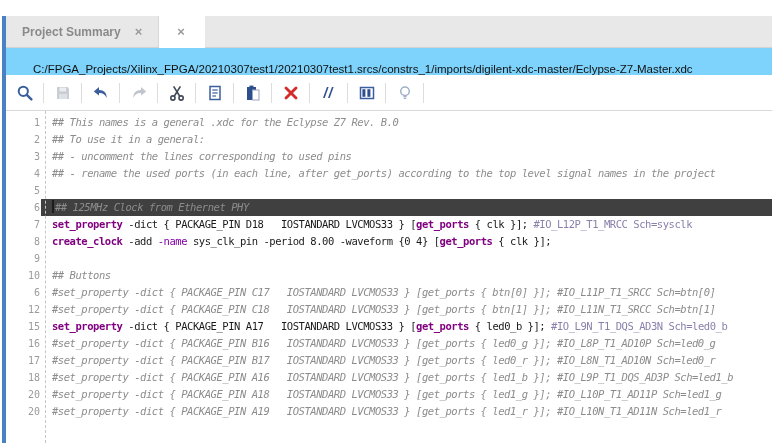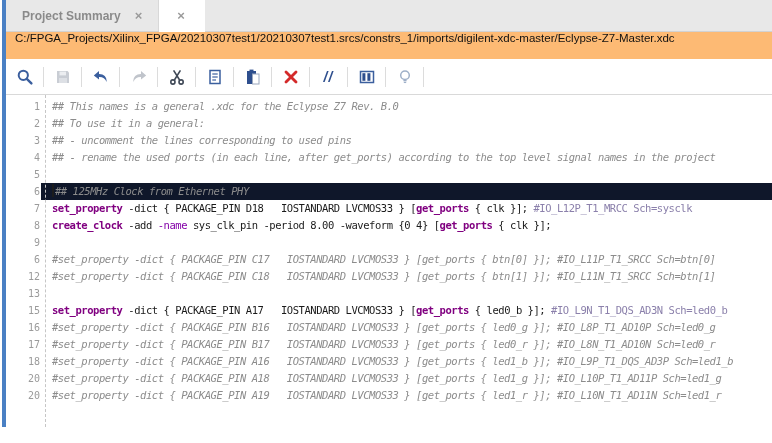--- a/index.html
+++ b/index.html
@@ -1,50 +1,50 @@
 <!DOCTYPE html>
 <html><head>
 <meta charset="utf-8">
 <style>
   * { margin:0; padding:0; box-sizing:border-box; }
   html,body { width:772px; height:443px; background:#fff; overflow:hidden;
               font-family:"Liberation Sans", sans-serif; }
-  .app { position:relative; width:772px; height:427px; background:#fff; overflow:hidden; }
+  .app { position:relative; width:772px; height:427px; background:#fff; overflow:hidden;margin-top:16px; }
 
   
   .accent { position:absolute; left:2px; top:0; width:4px; height:443px; background:#4a80c4; z-index:5; }
 
   .inner { margin-left:6px; height:100%; display:flex; flex-direction:column; }
 
   
   .tabbar { height:32px; background:#e8e8e8; border-bottom:1px solid #d2d2d2; display:flex; align-items:stretch; flex:none; }
   .tab { display:flex; align-items:center; gap:14px; padding:0 16px; font-size:12px; cursor:default; }
   .tab .x { color:#9a9a9a; font-size:13px; line-height:1; }
   .tab.inactive { color:#8a8a8a; font-weight:bold; border-right:1px solid #d8d8d8; }
   .tab.active { background:#fff; color:#1a1a1a; font-weight:bold; margin-bottom:-1px; border-bottom:1px solid #fff; padding:0 20px 0 18px; }
 
   
-  .pathbar { height:27px; display:flex; align-items:flex-start; padding-left:9px; font-size:11.5px; color:#111; flex:none; background:#fdba74; white-space:nowrap; }
+  .pathbar { height:27px; display:flex; align-items:flex-end; padding-left:27px; font-size:11.5px; color:#111; flex:none; background:#7dd3fc; white-space:nowrap; }
 
   
   .toolbar { height:36px; display:flex; align-items:center; padding-left:5px; border-bottom:1px solid #d9d9d9; flex:none; background:#fff; }
   .tbtn { width:27px; height:26px; display:flex; align-items:center; justify-content:center; border-radius:2px; }
   .tbtn svg { display:block; }
   .sep { width:1px; height:20px; background:#dcdcdc; margin:0 5px; flex:none; }
   .slashes { color:#2e4f8e; font-weight:bold; font-style:italic; font-size:14px; letter-spacing:1px; }
 
   
   .editor { position:relative; flex:1; background:#fff; overflow:hidden; padding-top:3px; }
   .gutter-rule { position:absolute; left:39px; top:0; bottom:0; width:0; border-left:1px dashed #c6c6c6; z-index:1; }
   .line { display:flex; height:17px; line-height:17px; white-space:pre;
           font-family:"DejaVu Sans Mono", monospace; font-size:10.5px; letter-spacing:-0.45px; }
   .ln { width:34px; flex:none; text-align:right; color:#9b9b9b; font-size:10px; letter-spacing:0; }
   .gap { width:12px; flex:none; }
   .code { flex:1; position:relative; z-index:0; color:#1a1a1a; }
-  .line.hl .code { background:#0f172a; margin-left:-11px; padding-left:11px; z-index:0; }
+  .line.hl .code { background:#404040; margin-left:-11px; padding-left:11px; z-index:0; }
   .caret { display:inline-block; width:2px; height:13px; background:#1c1c1c; vertical-align:-2px; margin-right:1px; }
   .seg-k { color:#800080; font-weight:bold; }
   .seg-o { color:#8300a8;text-align:center; }
   .seg-t { color:#1a1a1a; }
   .seg-c { color:#8c8c8c; font-style:italic; }
   .seg-p { color:#8b80ab; }
 </style>
 </head>
 <body>
 
@@ -173,23 +173,23 @@
       <div class="gutter-rule"></div>
     <div class="line"><span class="ln">1</span><span class="gap"></span><span class="code"><span class="seg-c">## This names is a general .xdc for the Eclypse Z7 Rev. B.0</span></span></div>
         <div class="line"><span class="ln">2</span><span class="gap"></span><span class="code"><span class="seg-c">## To use it in a general:</span></span></div>
         <div class="line"><span class="ln">3</span><span class="gap"></span><span class="code"><span class="seg-c">## - uncomment the lines corresponding to used pins</span></span></div>
         <div class="line"><span class="ln">4</span><span class="gap"></span><span class="code"><span class="seg-c">## - rename the used ports (in each line, after get_ports) according to the top level signal names in the project</span></span></div>
         <div class="line"><span class="ln">5</span><span class="gap"></span><span class="code"></span></div>
         <div class="line hl"><span class="ln">6</span><span class="gap"></span><span class="code"><span class="caret"></span><span class="seg-c">## 125MHz Clock from Ethernet PHY</span></span></div>
         <div class="line"><span class="ln">7</span><span class="gap"></span><span class="code"><span class="seg-k">set_property</span><span class="seg-t"> -dict { PACKAGE_PIN D18   IOSTANDARD LVCMOS33 } [</span><span class="seg-k">get_ports</span><span class="seg-t"> { clk }]; </span><span class="seg-p">#IO_L12P_T1_MRCC Sch=sysclk</span></span></div>
         <div class="line"><span class="ln">8</span><span class="gap"></span><span class="code"><span class="seg-k">create_clock</span><span class="seg-t"> -add </span><span class="seg-o">-name</span><span class="seg-t"> sys_clk_pin -period 8.00 -waveform {0 4} [</span><span class="seg-k">get_ports</span><span class="seg-t"> { clk }];</span></span></div>
         <div class="line"><span class="ln">9</span><span class="gap"></span><span class="code"></span></div>
+        <div class="line"><span class="ln">10</span><span class="gap"></span><span class="code"><span class="seg-c">## Buttons</span></span></div>
         <div class="line"><span class="ln">6</span><span class="gap"></span><span class="code"><span class="seg-c">#set_property -dict { PACKAGE_PIN C17   IOSTANDARD LVCMOS33 } [get_ports { btn[0] }]; #IO_L11P_T1_SRCC Sch=btn[0]</span></span></div>
         <div class="line"><span class="ln">12</span><span class="gap"></span><span class="code"><span class="seg-c">#set_property -dict { PACKAGE_PIN C18   IOSTANDARD LVCMOS33 } [get_ports { btn[1] }]; #IO_L11N_T1_SRCC Sch=btn[1]</span></span></div>
-        <div class="line"><span class="ln">13</span><span class="gap"></span><span class="code"></span></div>
         <div class="line"><span class="ln">15</span><span class="gap"></span><span class="code"><span class="seg-k">set_property</span><span class="seg-t"> -dict { PACKAGE_PIN A17   IOSTANDARD LVCMOS33 } [</span><span class="seg-k">get_ports</span><span class="seg-t"> { led0_b }]; </span><span class="seg-p">#IO_L9N_T1_DQS_AD3N Sch=led0_b</span></span></div>
         <div class="line"><span class="ln">16</span><span class="gap"></span><span class="code"><span class="seg-c">#set_property -dict { PACKAGE_PIN B16   IOSTANDARD LVCMOS33 } [get_ports { led0_g }]; #IO_L8P_T1_AD10P Sch=led0_g</span></span></div>
         <div class="line"><span class="ln">17</span><span class="gap"></span><span class="code"><span class="seg-c">#set_property -dict { PACKAGE_PIN B17   IOSTANDARD LVCMOS33 } [get_ports { led0_r }]; #IO_L8N_T1_AD10N Sch=led0_r</span></span></div>
         <div class="line"><span class="ln">18</span><span class="gap"></span><span class="code"><span class="seg-c">#set_property -dict { PACKAGE_PIN A16   IOSTANDARD LVCMOS33 } [get_ports { led1_b }]; #IO_L9P_T1_DQS_AD3P Sch=led1_b</span></span></div>
         <div class="line"><span class="ln">20</span><span class="gap"></span><span class="code"><span class="seg-c">#set_property -dict { PACKAGE_PIN A18   IOSTANDARD LVCMOS33 } [get_ports { led1_g }]; #IO_L10P_T1_AD11P Sch=led1_g</span></span></div>
         <div class="line"><span class="ln">20</span><span class="gap"></span><span class="code"><span class="seg-c">#set_property -dict { PACKAGE_PIN A19   IOSTANDARD LVCMOS33 } [get_ports { led1_r }]; #IO_L10N_T1_AD11N Sch=led1_r</span></span></div>
       </div>
 
   </div>
 </div>

